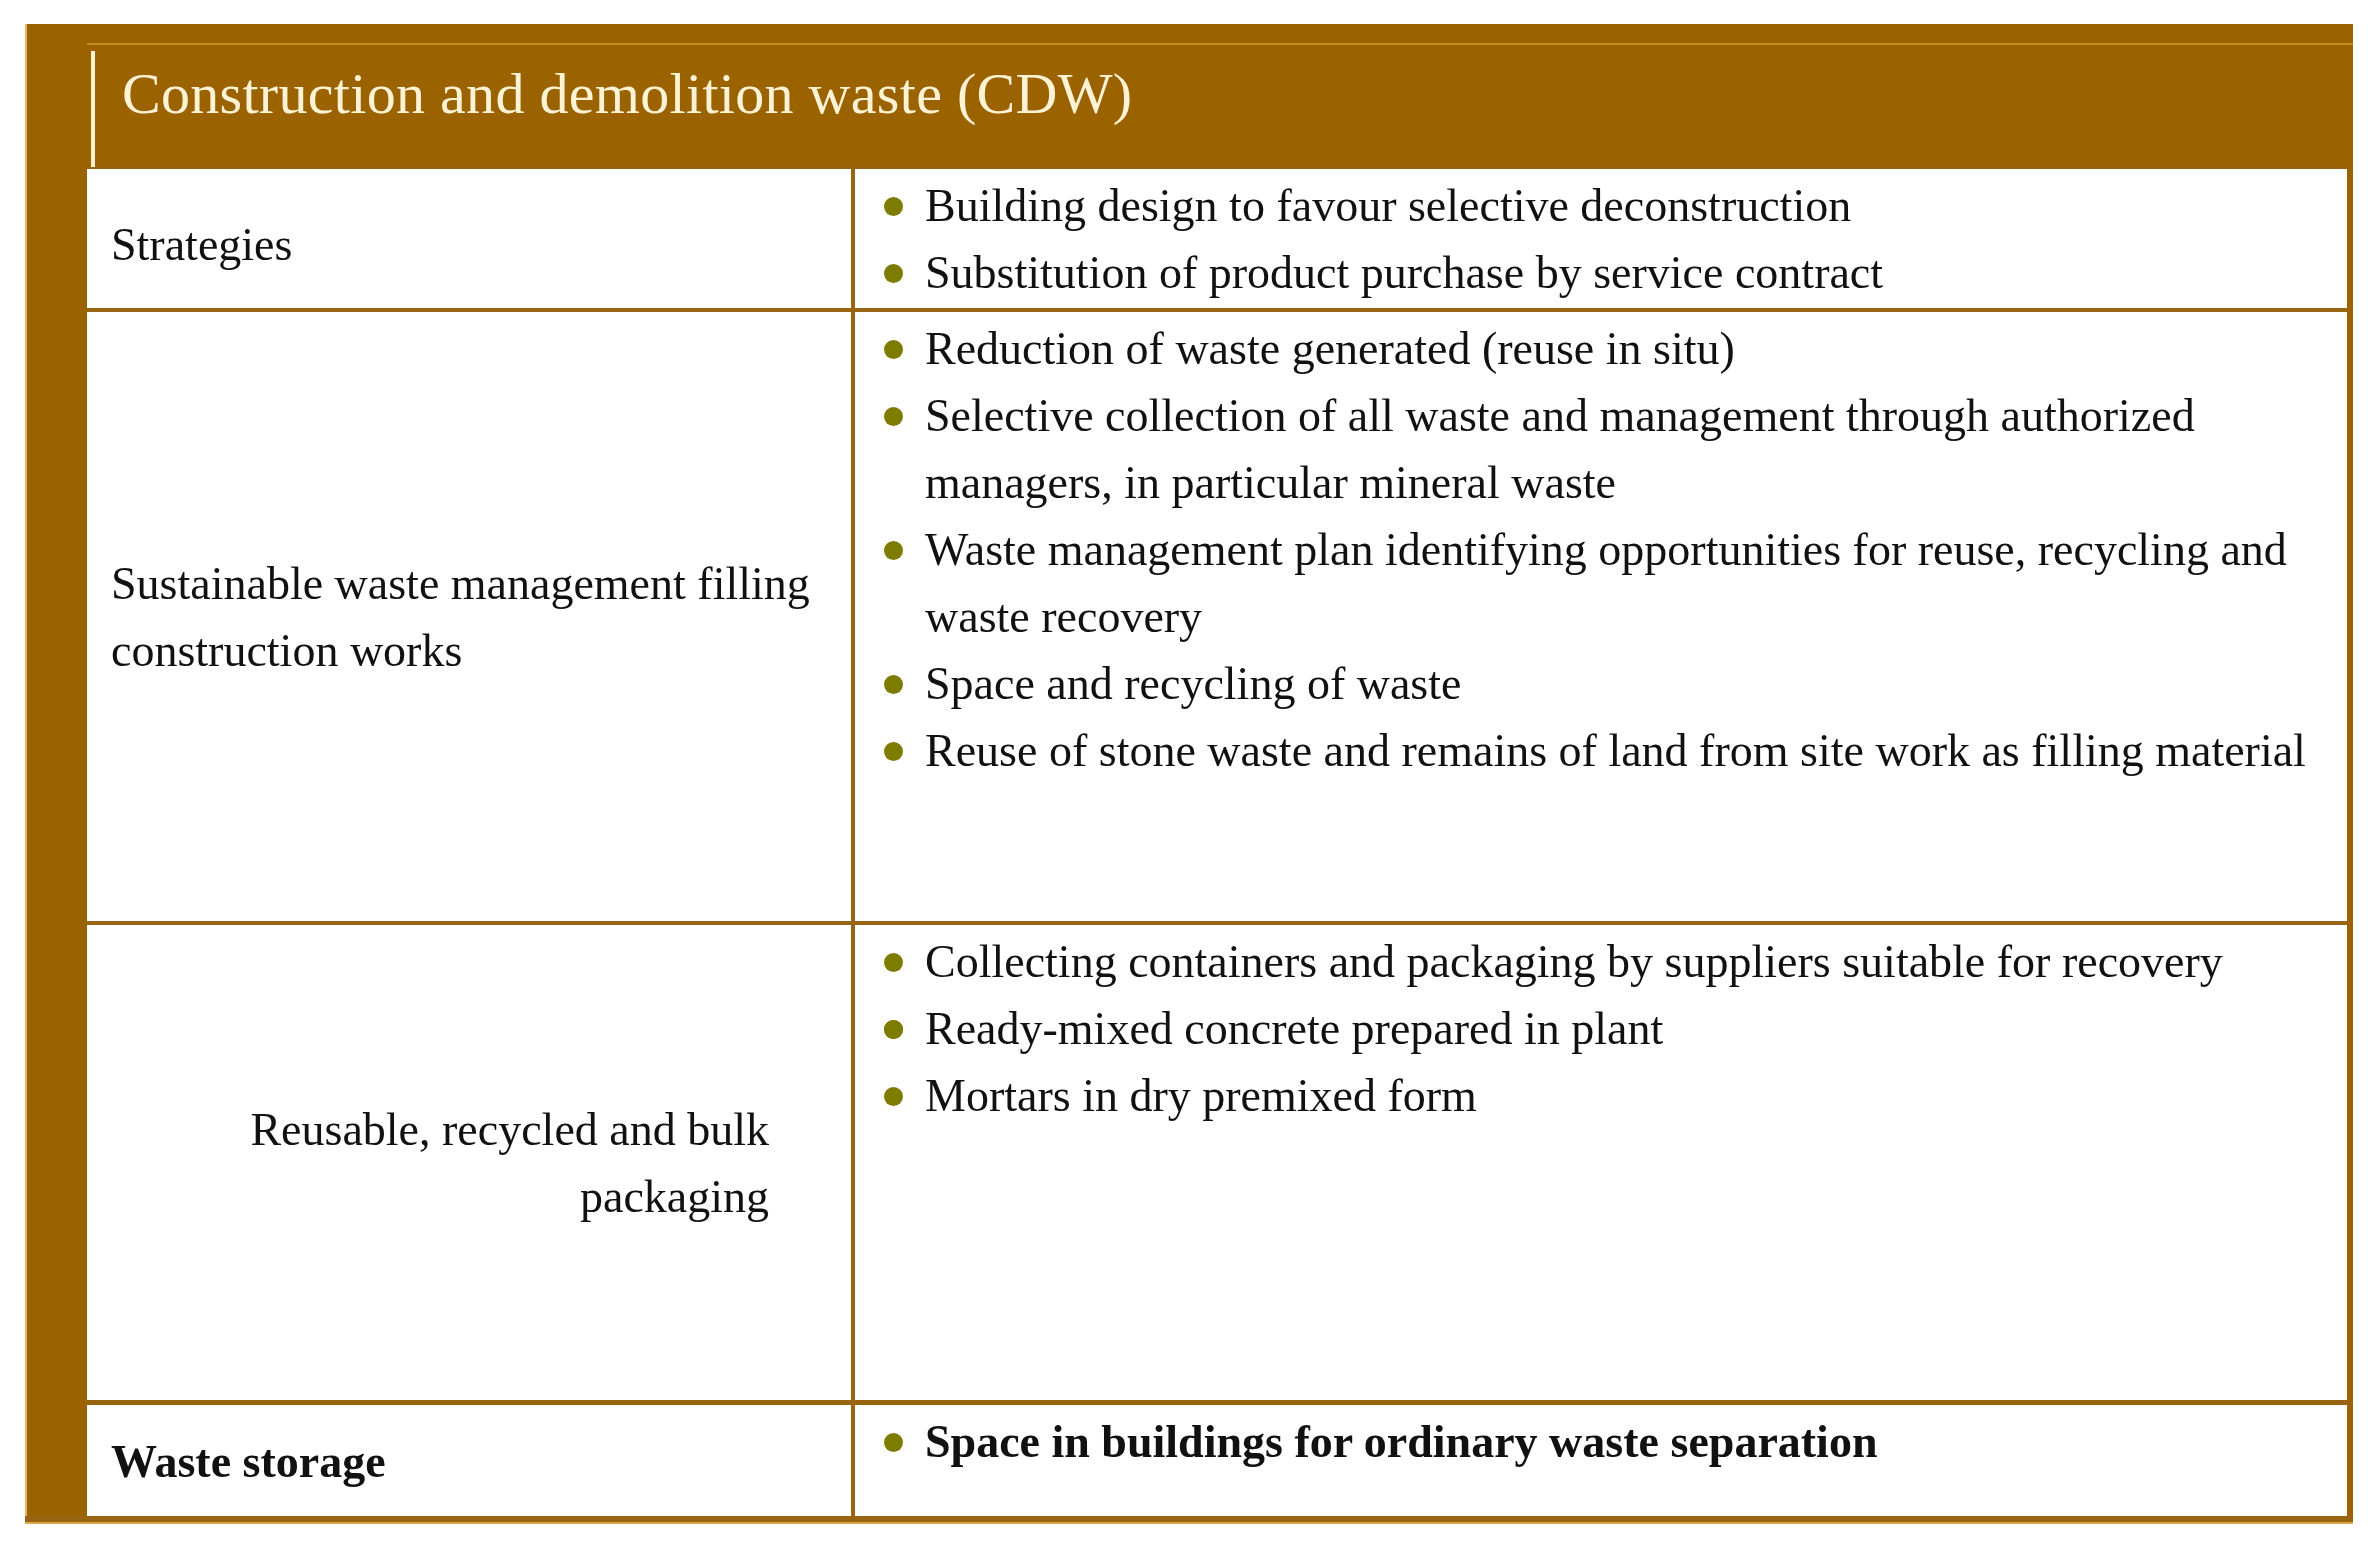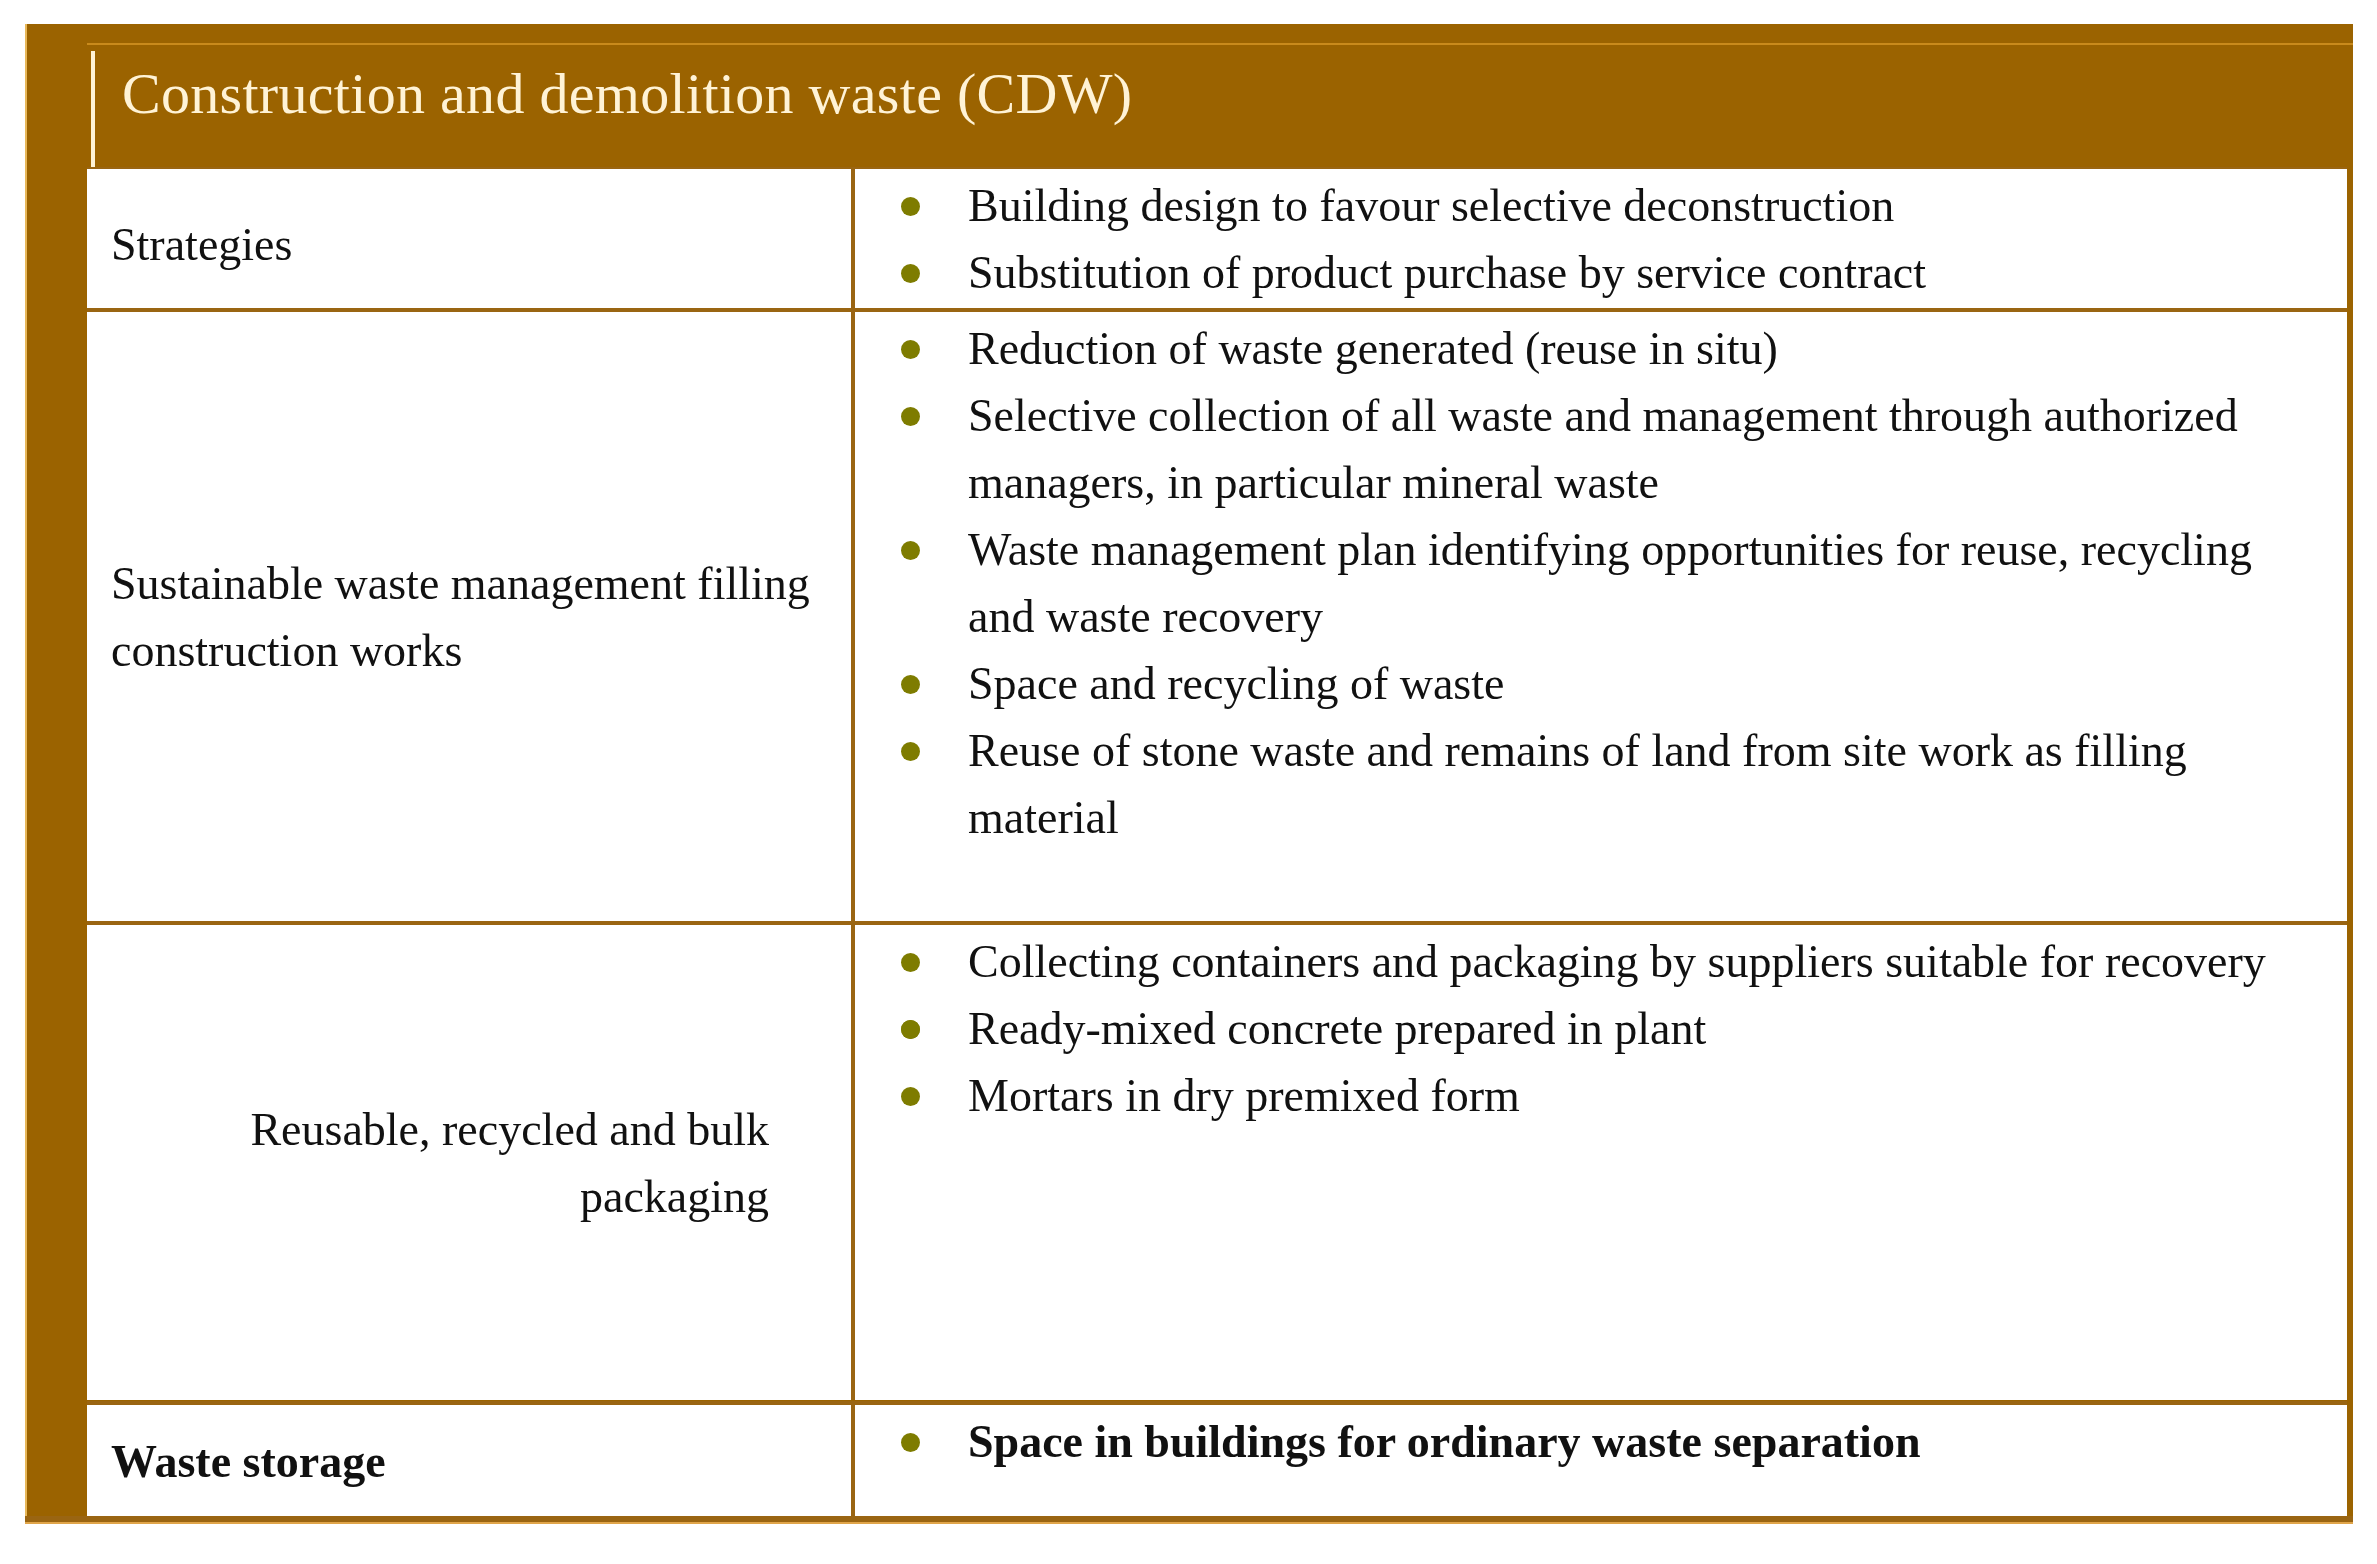--- a/index.html
+++ b/index.html
@@ -15,21 +15,21 @@
   .title { position: absolute; left: 35px; top: 15.3px; font-size: 58px; color: #fff3d6;
            white-space: nowrap; letter-spacing: 0.3px; }
   .row { position: absolute; left: 62px; right: 0; background: #fff;
          border-top: 4.9px solid #9a6512; box-sizing: border-box; }
   .row .label-cell { position: absolute; left: 0; top: 0; bottom: 0; width: 764px;
                      display: flex; align-items: center; }
   .row .label { padding-left: 24px; font-size: 46px; line-height: 67px; padding-right: 14px; }
   .row .content-cell { position: absolute; left: 764px; right: 0; top: 0; bottom: 0;
                        border-left: 4.9px solid #9a6512; padding: 2.8px 42px 0 0; box-sizing: border-box; }
   .row .content-cell ul { list-style: none; margin: 0; padding: 0; }
-  .row .content-cell li { position: relative; padding-left: 96px; font-size: 46px; line-height: 67px; margin-left: 17px; }
+  .row .content-cell li { position: relative; padding-left: 70px; font-size: 46px; line-height: 67px; }
   .bullet { position: absolute; left: 29px; top: 25px; width: 19px; height: 19px;
             border-radius: 50%; background: #7e7c00; }
   .right-edge { position: absolute; right: 0; top: 143px; bottom: 0; width: 6.3px; background: #9b6300; }
   .bottom-edge { position: absolute; left: 0; right: 0; bottom: 0; height: 6.3px; background: #9a6512;
                  border-bottom: 2.1px solid #e0a54a; box-sizing: content-box; }
 </style>
 </head>
 <body>
 
 <div class="table">

